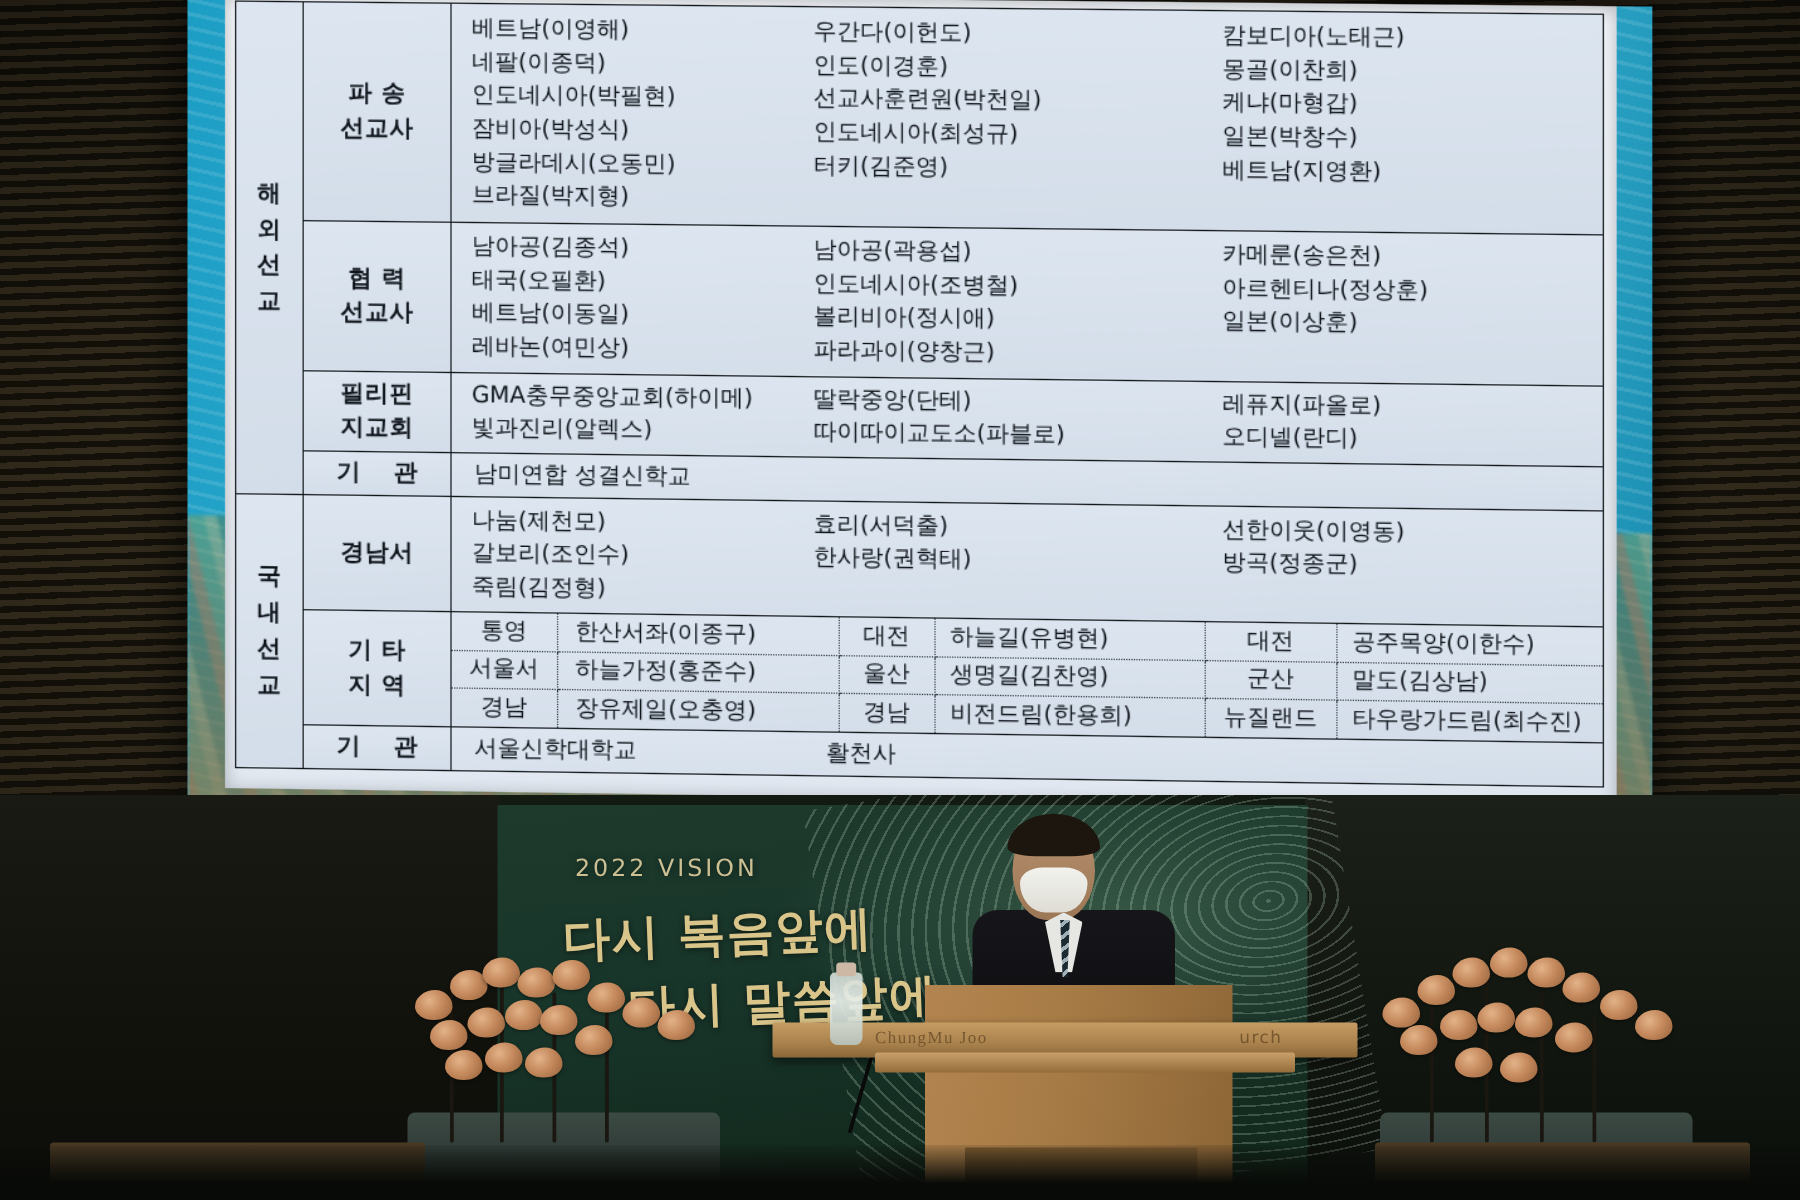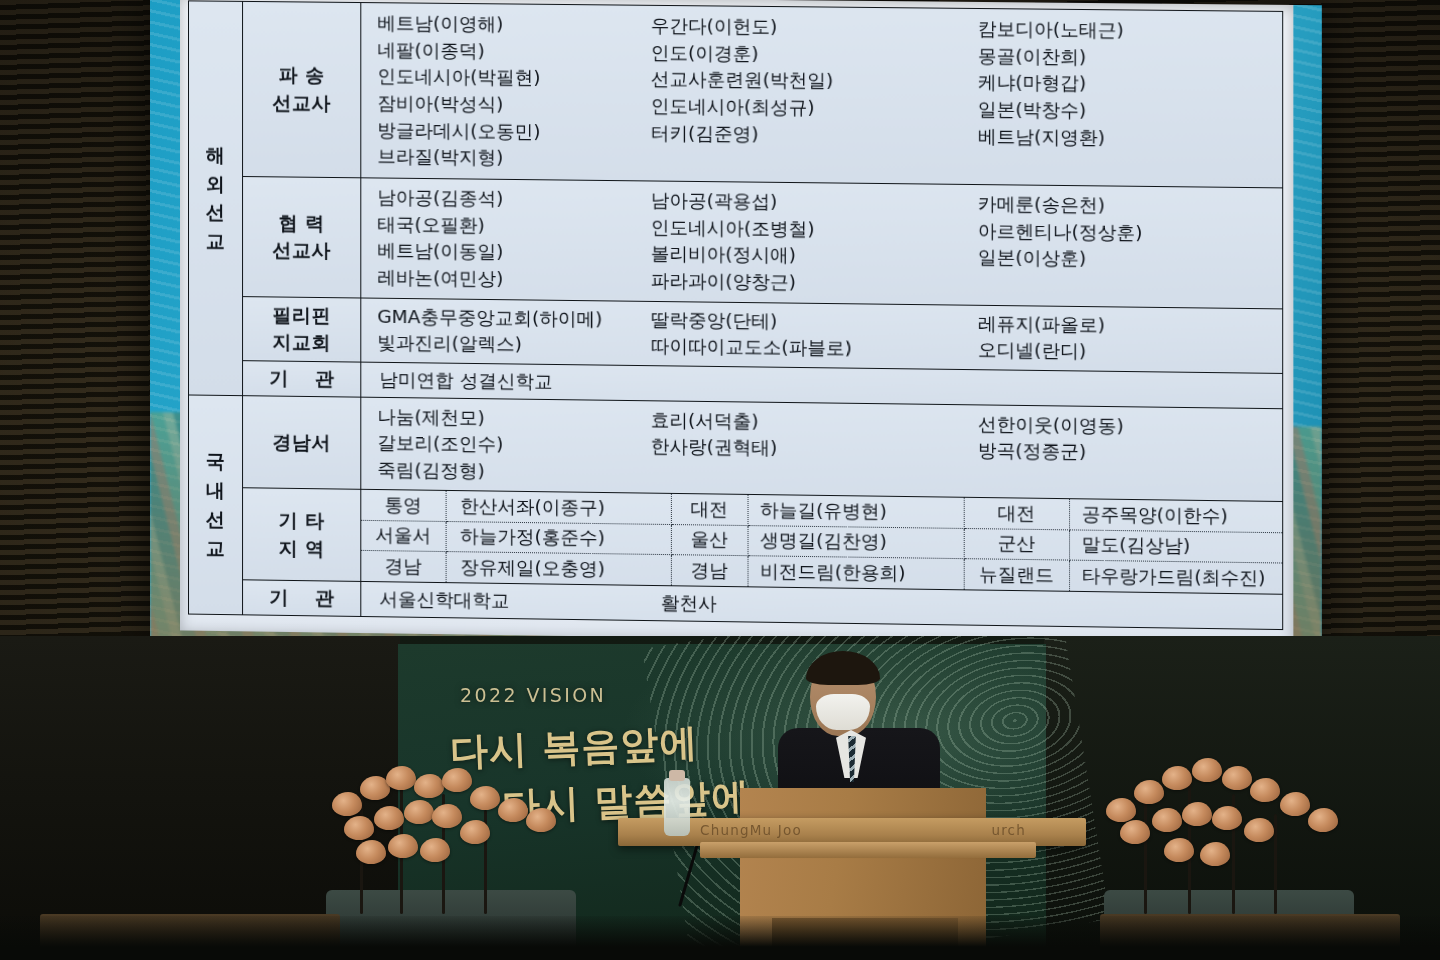--- a/index.html
+++ b/index.html
@@ -243,21 +243,21 @@
     position: absolute; left: 772px; top: 282px; width: 186px; height: 46px;
     background: linear-gradient(180deg, #7d5b31 0%, #5d4222 100%);
   }
   .podium-label {
     position: absolute; left: 618px; top: 186px; width: 468px;
     text-align: center;
     font-size: 13.5px; letter-spacing: 1.2px;
     color: #6d4f2a;
     opacity: .85;
   }
-  .podium-label .lab-l { position: absolute; left: 82px; top: 0; }
+  .podium-label .lab-l { position: absolute; left: 82px; top: 0; font-family: Liberation Serif, serif; }
   .podium-label .lab-r { position: absolute; right: 60px; top: 0; }
 
   
   .speaker { position: absolute; left: 784px; top: 18px; width: 120px; height: 180px; }
   .sp-head {
     position: absolute; left: 26px; top: 0; width: 66px; height: 82px;
     background: linear-gradient(180deg, #2a2016 0%, #2a2016 26%, #b08a68 28%, #9c7755 100%);
     border-radius: 46% 46% 42% 42% / 52% 52% 48% 48%;
   }
   .sp-hair {

